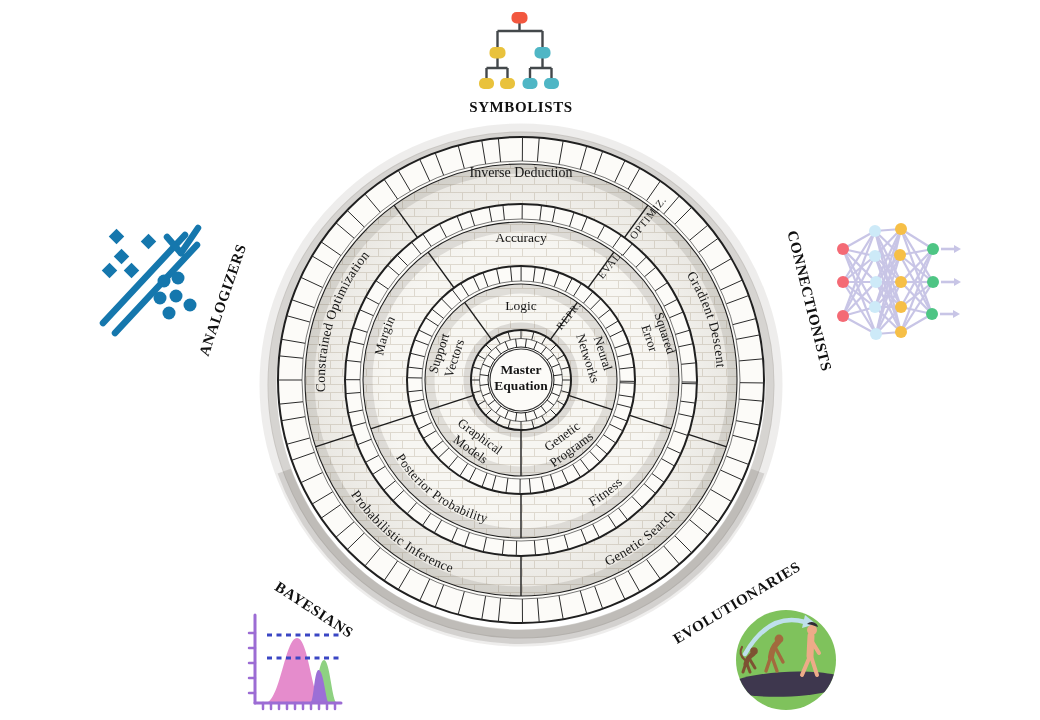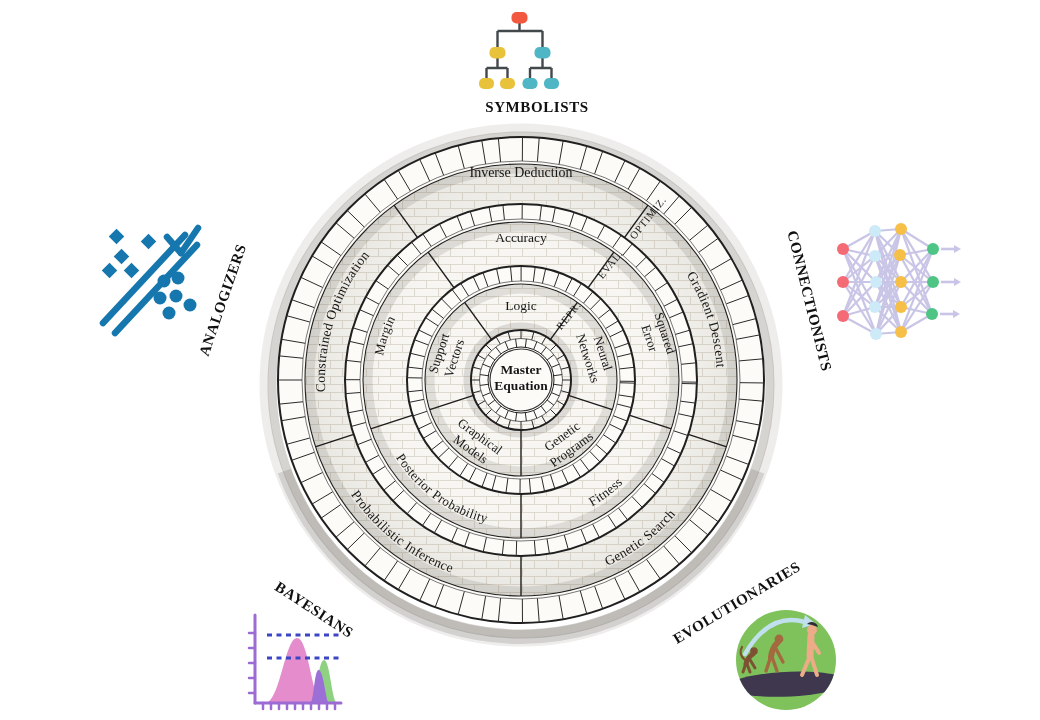--- a/index.html
+++ b/index.html
@@ -9,21 +9,21 @@
   #wheel{position:absolute;left:0;top:0;}
   #wheel text{font-family:"Liberation Serif","DejaVu Serif",serif;fill:#161616;}
   .icon{position:absolute;}
   #icon-tree{left:477px;top:10px;}
   #icon-nn{left:833px;top:219px;}
   #icon-analogizer{left:97px;top:217px;}
   #icon-bayes{left:240px;top:608px;}
   #icon-evolution{left:733px;top:608px;}
   .tribe-name{position:absolute;font-weight:bold;font-size:15px;letter-spacing:.6px;
               color:#101010;white-space:nowrap;}
-  #label-symbolists{left:537px;top:107px;transform:translate(-50%,-50%);}
+  #label-symbolists{left:521px;top:107px;transform:translate(-50%,-50%);}
   #label-connectionists{left:809px;top:301px;transform:translate(-50%,-50%) rotate(76deg);}
   #label-evolutionaries{left:737px;top:603px;transform:translate(-50%,-50%) rotate(-31deg);}
   #label-bayesians{left:314px;top:610px;transform:translate(-50%,-50%) rotate(33deg);}
   #label-analogizers{left:223px;top:300px;transform:translate(-50%,-50%) rotate(-71deg);}
 </style>
 </head>
 <body>
 
 <div class="stage">
 

